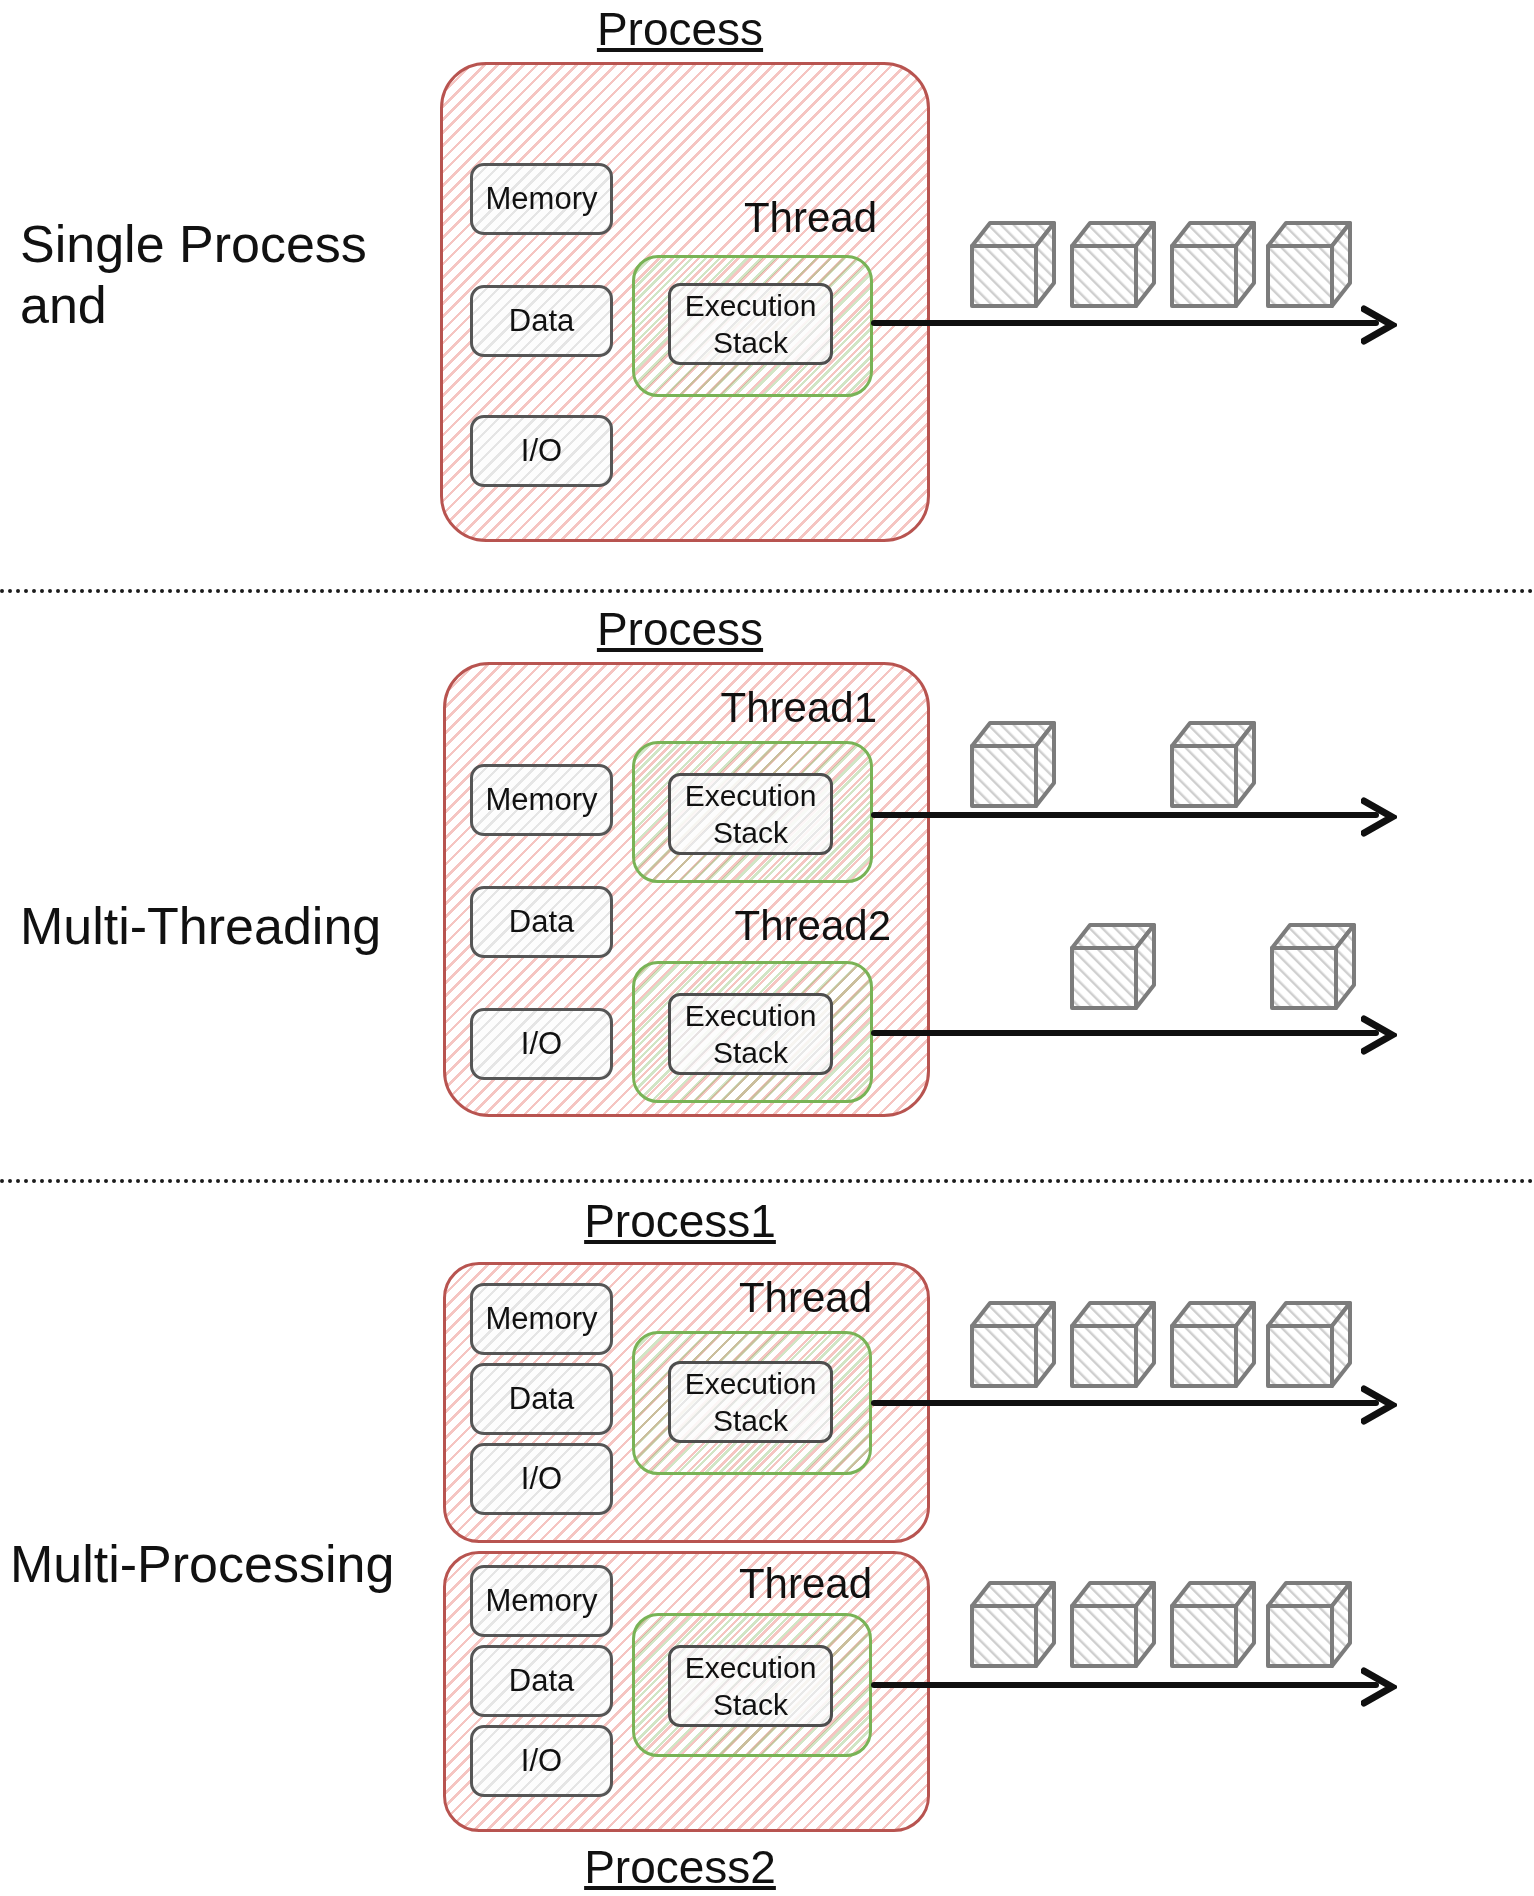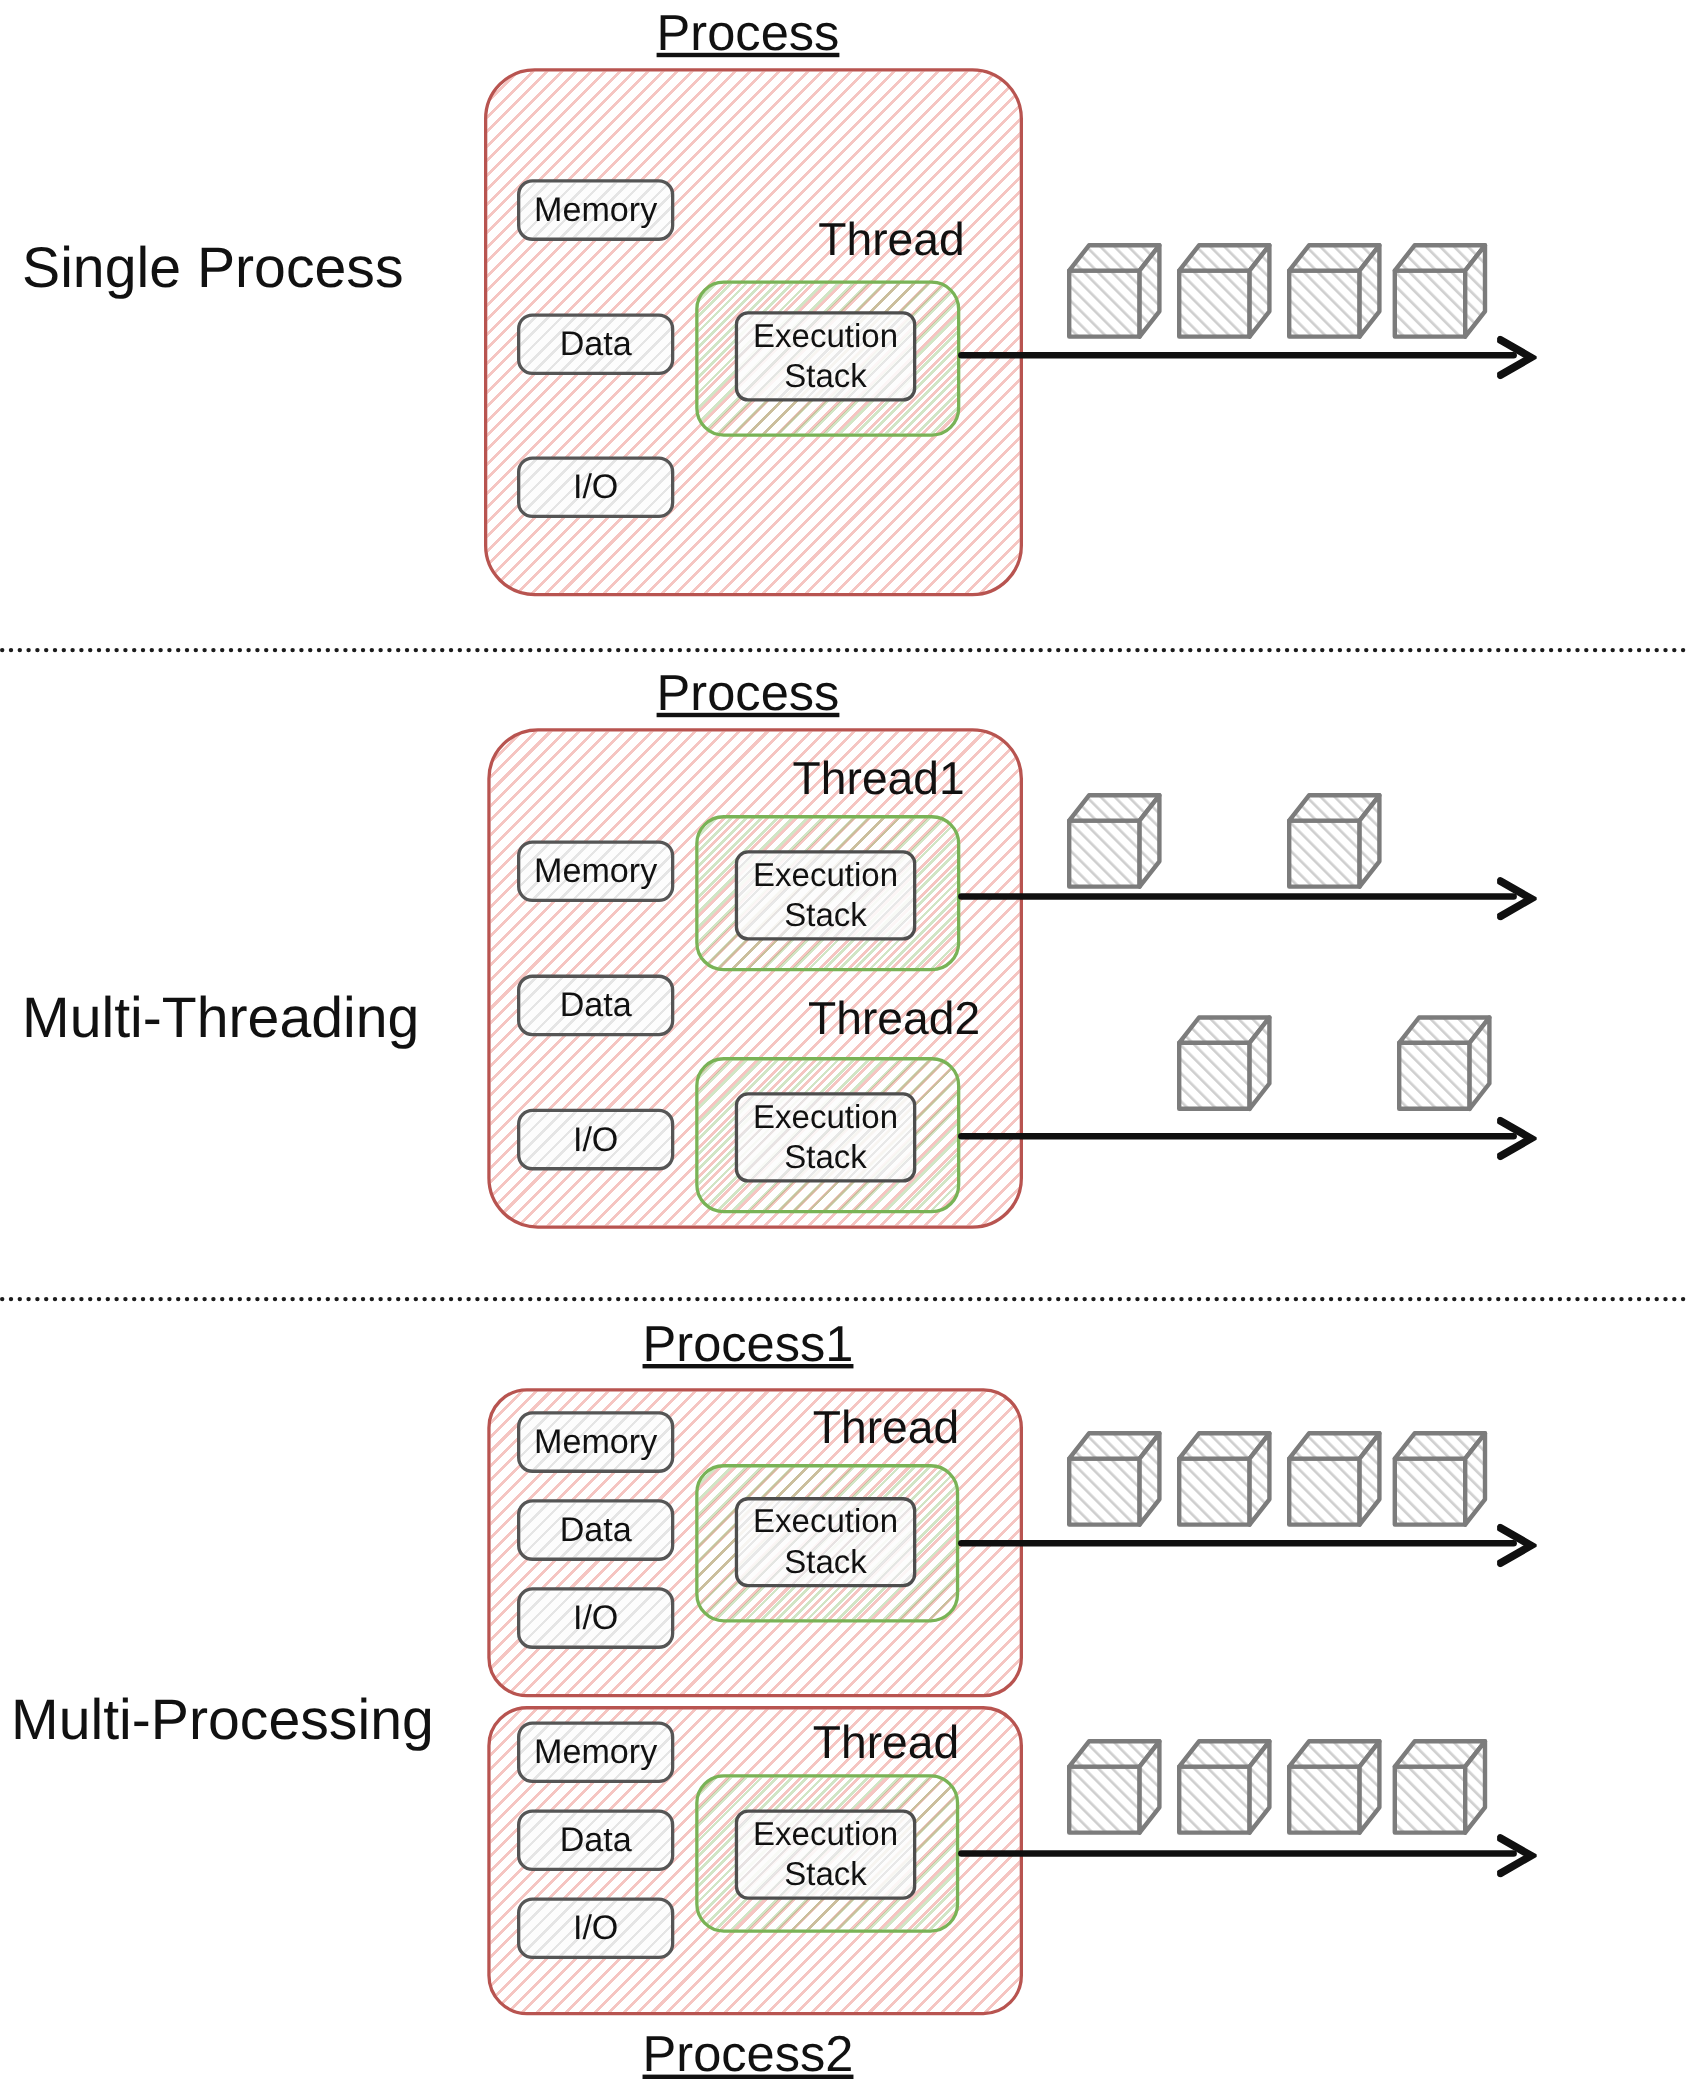--- a/index.html
+++ b/index.html
@@ -13,21 +13,21 @@
   .lh-s2 { line-height:53px; }
   .process-box {
     position:absolute; box-sizing:border-box;
     border:3.5px solid #b85450; border-radius:46px;
     background-image: repeating-linear-gradient(135deg,
       rgba(232,117,109,0.42) 0px, rgba(232,117,109,0.42) 2.6px,
       rgba(255,255,255,0) 2.6px, rgba(255,255,255,0) 9.3px);
   }
   .process-box.small-r { border-radius:36px; }
   .resource-box {
-    position:absolute; box-sizing:border-box; width:143px; height:56px;
+    position:absolute; box-sizing:border-box; width:143px; height:72px;
     border:3px solid #565656; border-radius:14px;
     background-color:#fdfdfd;
     background-image: repeating-linear-gradient(135deg,
       rgba(145,145,145,0.22) 0px, rgba(145,145,145,0.22) 2.3px,
       rgba(255,255,255,0) 2.3px, rgba(255,255,255,0) 8.6px);
     display:flex; align-items:center; justify-content:center; font-size:31px;
   }
   .thread-label { position:absolute; width:240px; text-align:right; font-size:42px; }
   .thread-box {
     position:absolute; box-sizing:border-box;
@@ -70,20 +70,21 @@
       </symbol>
       <symbol id="head-symbol" viewBox="0 0 36 40">
         <path d="M3 4 L31 20 L3 36" fill="none" stroke="#101010" stroke-width="7" stroke-linecap="round" stroke-linejoin="miter"></path>
       </symbol>
     </defs>
   </svg>
 
   <section>
     <div class="side-label lh-s1" style="left:20px;top:214px;width:400px">
       <div>Single Process</div>
+      <div>and</div>
     </div>
 
     <div class="big-title" style="left:430px;top:2px;width:500px">Process</div>
     <div class="process-box" style="left:440px;top:62px;width:490px;height:480px"></div>
 
     <div class="resource-box" style="left:470px;top:163px">
       <span>Memory</span>
     </div>
     <div class="resource-box" style="left:470px;top:285px">
       <span>Data</span>

